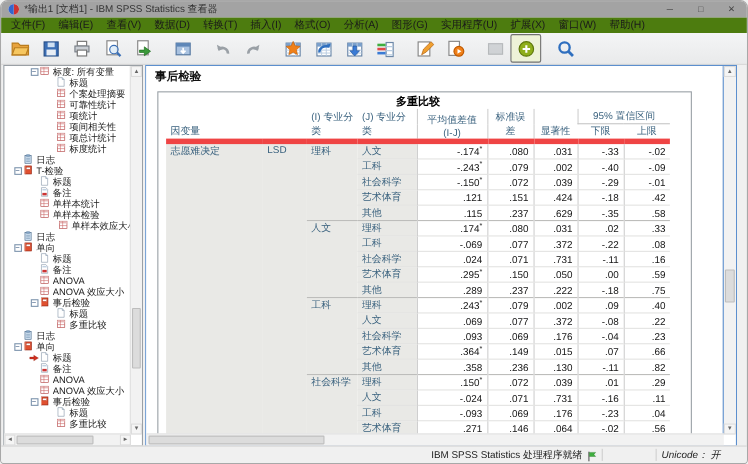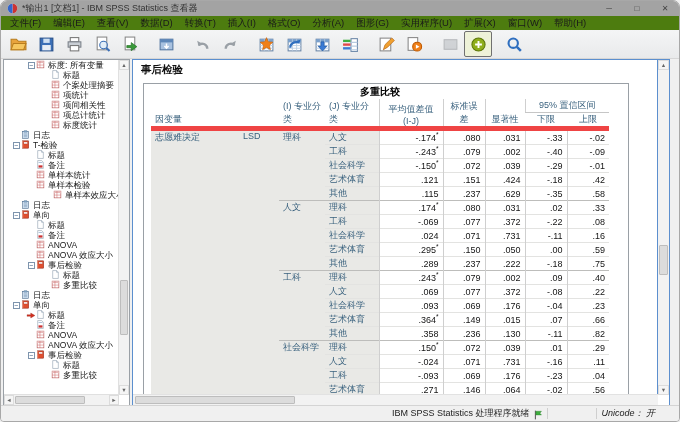--- a/index.html
+++ b/index.html
@@ -342,20 +342,27 @@
         <svg class="tree-ico">
           <use href="#i-table"></use>
         </svg>
         <span class="tree-label">个案处理摘要</span>
       </div>
       <div class="tree-row" style="padding-left: 37px;">
         <span class="slot"></span>
         <svg class="tree-ico">
           <use href="#i-table"></use>
         </svg>
+        <span class="tree-label">可靠性统计</span>
+      </div>
+      <div class="tree-row" style="padding-left: 37px;">
+        <span class="slot"></span>
+        <svg class="tree-ico">
+          <use href="#i-table"></use>
+        </svg>
         <span class="tree-label">项统计</span>
       </div>
       <div class="tree-row" style="padding-left: 37px;">
         <span class="slot"></span>
         <svg class="tree-ico">
           <use href="#i-table"></use>
         </svg>
         <span class="tree-label">项间相关性</span>
       </div>
       <div class="tree-row" style="padding-left: 37px;">

